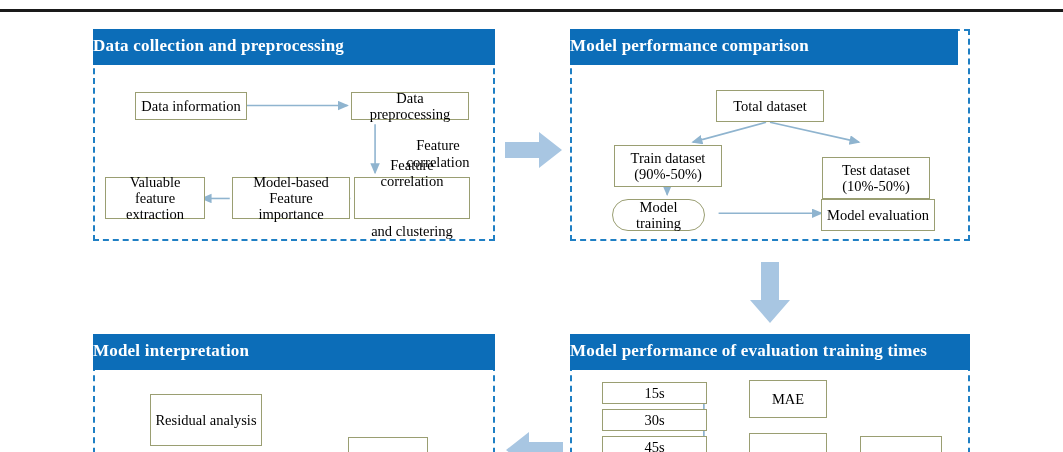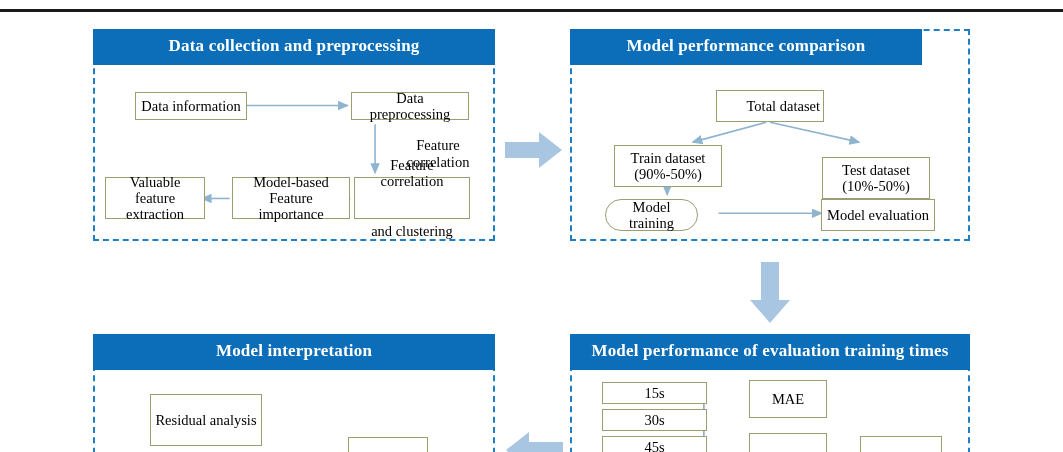--- a/index.html
+++ b/index.html
@@ -40,21 +40,21 @@
   }
   .panel-header {
     position: absolute;
     left: -2px;
     top: -2px;
     background: #0c6db8;
     color: #ffffff;
     font-weight: bold;
     font-size: 17px;
     letter-spacing: 0.2px;
-    text-align: center;
+    text-align: left;
     line-height: 34px;
     box-sizing: border-box;
   }
   .panel-body {
     position: absolute;
     left: 0; right: 0;
     top: 34px; bottom: 0;
   }
 
   
@@ -146,51 +146,51 @@
 
       <div class="node" style="left:10px; top:112px; width:100px; height:42px; flex-direction:column;">
         <span class="l2">Valuable feature</span>
         <span class="l2">extraction</span>
       </div>
 
     </div>
   </div>
 
   <div class="panel" style="left:570px; top:29px; width:400px; height:212px;">
-    <div class="panel-header" style="width:352px; height:36px;">Model performance comparison</div>
+    <div class="panel-header" style="width:388px; height:36px;">Model performance comparison</div>
     <div class="panel-body">
 
       <svg class="conn" viewBox="0 0 400 176">
         <defs>
           <marker id="ah2" markerWidth="7" markerHeight="7" refX="6" refY="3" orient="auto">
             <path d="M0,0 L7,3 L0,6 z" fill="#8fb4cf"></path>
           </marker>
         </defs>
         <line x1="196" y1="58" x2="122" y2="78" stroke="#8fb4cf" stroke-width="1.6" marker-end="url(#ah2)"></line>
         <line x1="200" y1="58" x2="290" y2="78" stroke="#8fb4cf" stroke-width="1.6" marker-end="url(#ah2)"></line>
         <line x1="96" y1="113" x2="96" y2="131" stroke="#8fb4cf" stroke-width="1.6" marker-end="url(#ah2)"></line>
         <line x1="304" y1="113" x2="304" y2="131" stroke="#8fb4cf" stroke-width="1.6" marker-end="url(#ah2)"></line>
         <line x1="148" y1="150" x2="252" y2="150" stroke="#8fb4cf" stroke-width="1.6" marker-end="url(#ah2)"></line>
       </svg>
 
-      <div class="node" style="left:144px; top:25px; width:108px; height:32px;justify-content:flex-end;">
+      <div class="node" style="left:144px; top:25px; width:108px; height:32px;">
         <span>Total dataset</span>
       </div>
 
       <div class="node" style="left:42px; top:80px; width:108px; height:42px; flex-direction:column;">
         <span class="l2">Train dataset</span>
         <span class="l2">(90%-50%)</span>
       </div>
 
       <div class="node" style="left:250px; top:92px; width:108px; height:42px; flex-direction:column;">
         <span class="l2">Test dataset</span>
         <span class="l2">(10%-50%)</span>
       </div>
 
-      <div class="node" style="left:33px; top:134px; width:93px; height:32px;border-radius:16px;">
+      <div class="node" style="left:40px; top:134px; width:93px; height:32px;border-radius:16px;">
         <span>Model training</span>
       </div>
 
       <div class="node" style="left:249px; top:134px; width:114px; height:32px;">
         <span>Model evaluation</span>
       </div>
 
     </div>
   </div>
 

